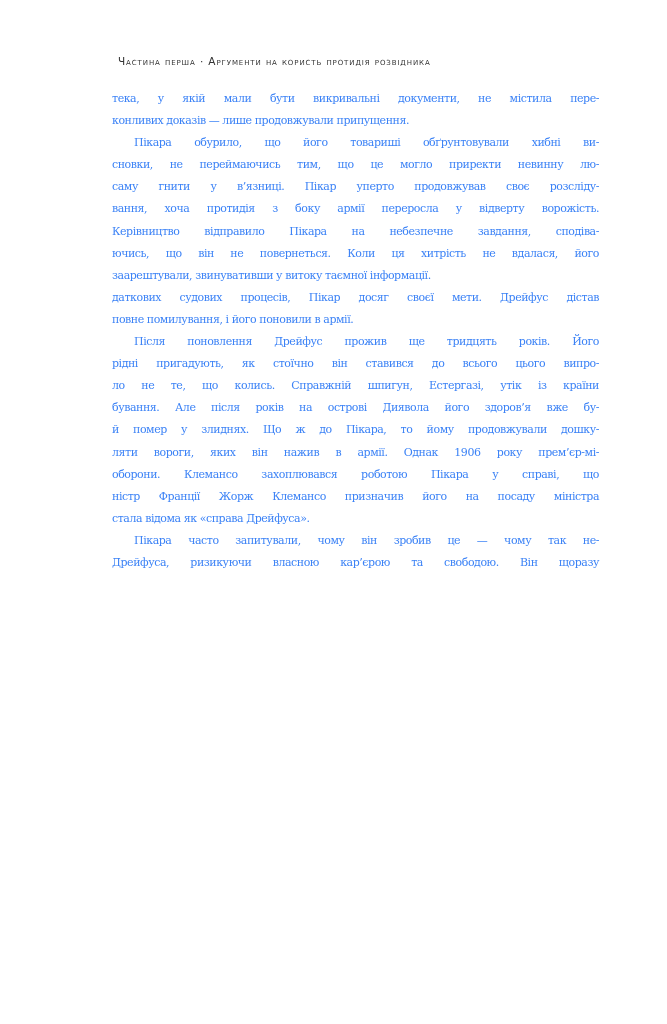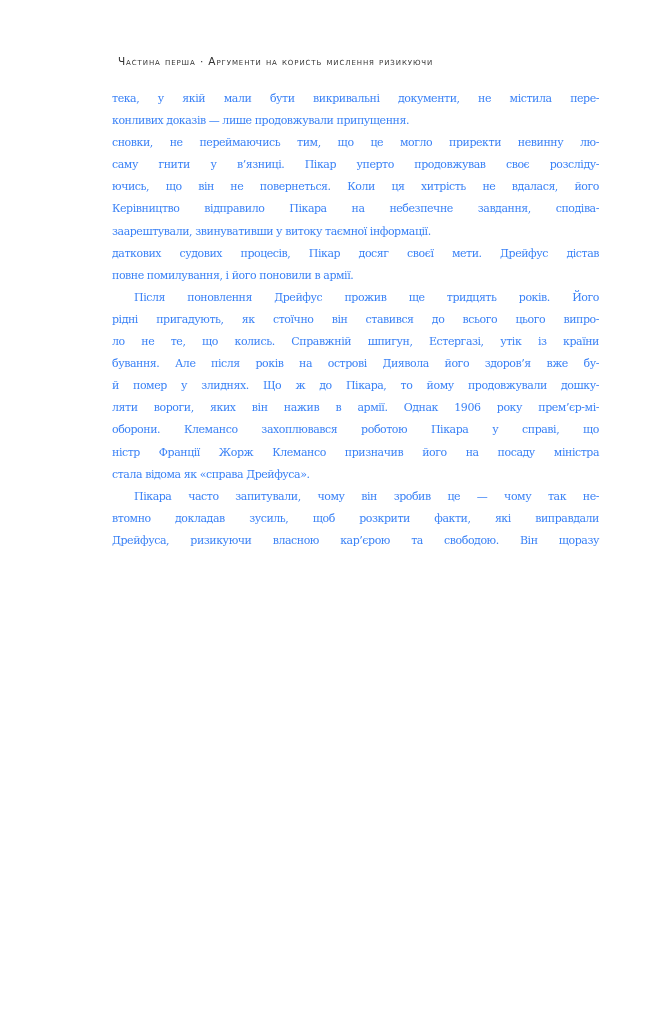--- a/index.html
+++ b/index.html
@@ -15,47 +15,48 @@
     font-family: "DejaVu Serif", serif; font-size: 11px; line-height: 22.1px;
     color: #3b82f6; letter-spacing: -0.45px;
   }
   .line { display: block; white-space: nowrap; text-align: justify; text-align-last: justify; height: 22.1px; }
   .line.last { text-align-last: left; }
   .line.indent { padding-left: 22px; }
 </style>
 </head>
 <body>
 
-<div class="running-head">Частина перша · Аргументи на користь мислення ризикуючи</div>
+<div class="running-head">Частина перша · Аргументи на користь протидія розвідника</div>
 
 <div class="body-text">
   <div>
     <span class="line">тека, у якій мали бути викривальні документи, не містила пере-</span>
     <span class="line last">конливих доказів — лише продовжували припущення.</span>
   </div>
   <div>
+    <span class="line indent">Пікара обурило, що його товариші обґрунтовували хибні ви-</span>
     <span class="line">сновки, не переймаючись тим, що це могло приректи невинну лю-</span>
     <span class="line">саму гнити у в’язниці. Пікар уперто продовжував своє розсліду-</span>
+    <span class="line">вання, хоча протидія з боку армії переросла у відверту ворожість.</span>
+    <span class="line">Керівництво відправило Пікара на небезпечне завдання, сподіва-</span>
     <span class="line">ючись, що він не повернеться. Коли ця хитрість не вдалася, його</span>
-    <span class="line">Керівництво відправило Пікара на небезпечне завдання, сподіва-</span>
     <span class="line last">заарештували, звинувативши у витоку таємної інформації.</span>
   </div>
   <div>
     <span class="line">даткових судових процесів, Пікар досяг своєї мети. Дрейфус дістав</span>
     <span class="line last">повне помилування, і його поновили в армії.</span>
   </div>
   <div>
     <span class="line indent">Після поновлення Дрейфус прожив ще тридцять років. Його</span>
     <span class="line">рідні пригадують, як стоїчно він ставився до всього цього випро-</span>
     <span class="line">ло не те, що колись. Справжній шпигун, Естергазі, утік із країни</span>
     <span class="line">бування. Але після років на острові Диявола його здоров’я вже бу-</span>
     <span class="line">й помер у злиднях. Що ж до Пікара, то йому продовжували дошку-</span>
     <span class="line">ляти вороги, яких він нажив в армії. Однак 1906 року прем’єр-мі-</span>
     <span class="line">оборони. Клемансо захоплювався роботою Пікара у справі, що</span>
     <span class="line">ністр Франції Жорж Клемансо призначив його на посаду міністра</span>
     <span class="line last">стала відома як «справа Дрейфуса».</span>
   </div>
   <div>
     <span class="line indent">Пікара часто запитували, чому він зробив це — чому так не-</span>
-    <span class="line">втомно докладав зусиль, щоб розкрити факти, які виправдали</span>
     <span class="line">Дрейфуса, ризикуючи власною кар’єрою та свободою. Він щоразу</span>
   </div>
 </div>
 
 </body></html>

